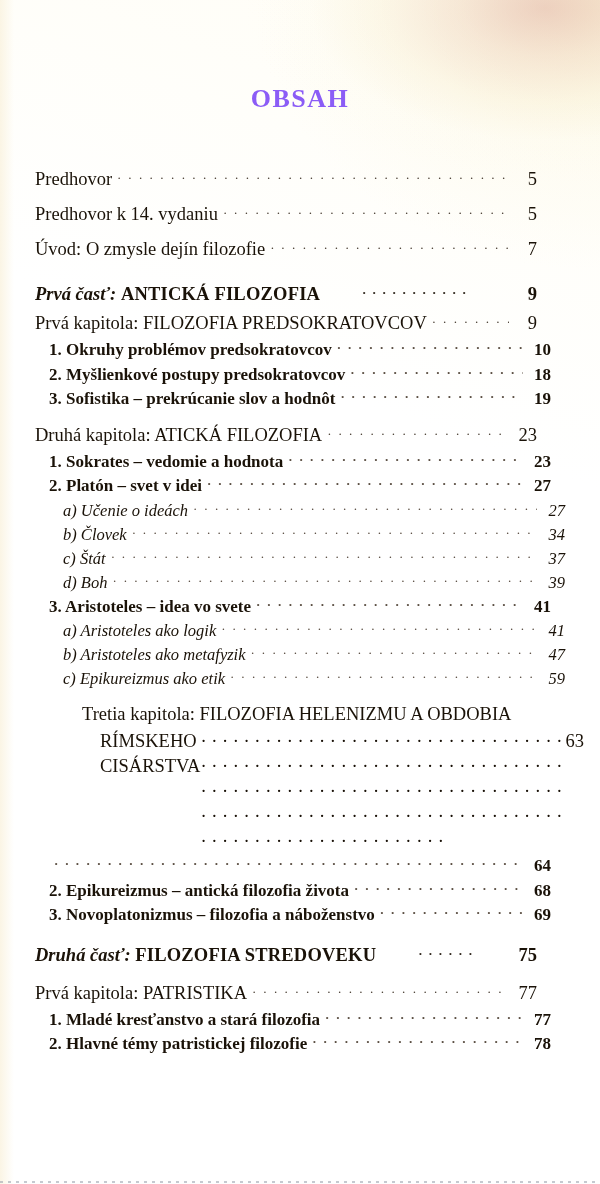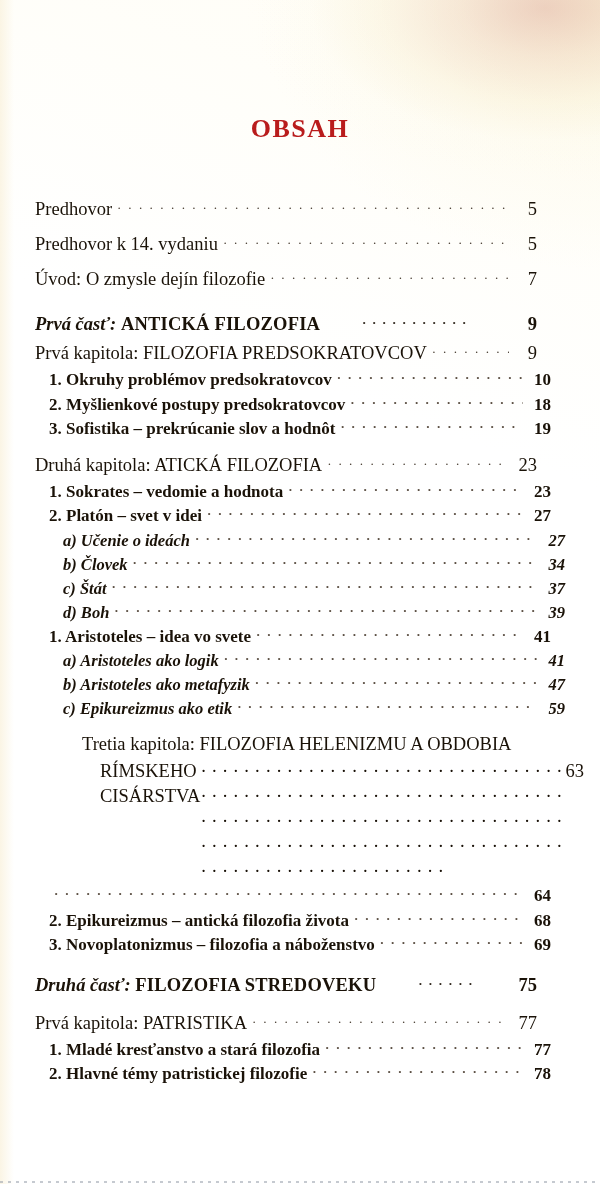--- a/index.html
+++ b/index.html
@@ -63,22 +63,22 @@
     padding: 0;
   }
 
   
   .toc-title {
     text-align: center;
     font-size: 26px;
     font-weight: bold;
     letter-spacing: 1.5px;
     margin: 0;
-    padding-top: 114px;
-    color: #b91c1c;
+    padding-top: 84px;
+    color: #8b5cf6;
   }
 
   
   .toc-list {
     margin: 0;
     padding: 0;
     list-style: none;
     width: 502px;
     margin-left: 35px;
     margin-top: 48px;
@@ -142,21 +142,21 @@
     font-weight: bold;
   }
   .lvl-1 .leader { color: #5a4e42; }
 
   
   .lvl-2 {
     font-size: 16.5px;
     line-height: 24px;
     padding-left: 28px;
     font-style: italic;
-    font-weight: bold;
+    font-weight: normal;
   }
   .lvl-2 .leader { font-style: normal; color: #5a4e42; }
 
   
   .wrap-entry { display: block; width: 100%; margin-left: 47px; }
   .wrap-entry .line1 {
     font-size: 18.5px;
     line-height: 29px;
     white-space: nowrap;
   }
@@ -254,21 +254,21 @@
         <span class="etext">c) Štát</span>
         <span class="leader">· · · · · · · · · · · · · · · · · · · · · · · · · · · · · · · · · · · · · · · · · · · · · · · · · · · · · · · · · · · · · · · · · · · · · · · · · · · · · · · · · · · · · · · · · · · · · · · · · · · · · · · · · · · · · · · · · · · · · · · · · · · · · · · · · · · · · · · · · · · · · · · · · · · · · · · · · · · · · · · </span>
         <span class="pagenum">37</span>
       </li>
       <li class="entry lvl-2">
         <span class="etext">d) Boh</span>
         <span class="leader">· · · · · · · · · · · · · · · · · · · · · · · · · · · · · · · · · · · · · · · · · · · · · · · · · · · · · · · · · · · · · · · · · · · · · · · · · · · · · · · · · · · · · · · · · · · · · · · · · · · · · · · · · · · · · · · · · · · · · · · · · · · · · · · · · · · · · · · · · · · · · · · · · · · · · · · · · · · · · · · </span>
         <span class="pagenum">39</span>
       </li>
       <li class="entry lvl-1">
-        <span class="etext">1. Aristoteles – idea vo svete</span>
+        <span class="etext">3. Aristoteles – idea vo svete</span>
         <span class="leader">· · · · · · · · · · · · · · · · · · · · · · · · · · · · · · · · · · · · · · · · · · · · · · · · · · · · · · · · · · · · · · · · · · · · · · · · · · · · · · · · · · · · · · · · · · · · · · · · · · · · · · · · · · · · · · · · · · · · · · · · · · · · · · · · · · · · · · · · · · · · · · · · · · · · · · · · · · · · · · · </span>
         <span class="pagenum">41</span>
       </li>
       <li class="entry lvl-2">
         <span class="etext">a) Aristoteles ako logik</span>
         <span class="leader">· · · · · · · · · · · · · · · · · · · · · · · · · · · · · · · · · · · · · · · · · · · · · · · · · · · · · · · · · · · · · · · · · · · · · · · · · · · · · · · · · · · · · · · · · · · · · · · · · · · · · · · · · · · · · · · · · · · · · · · · · · · · · · · · · · · · · · · · · · · · · · · · · · · · · · · · · · · · · · · </span>
         <span class="pagenum">41</span>
       </li>
       <li class="entry lvl-2">
         <span class="etext">b) Aristoteles ako metafyzik</span>

